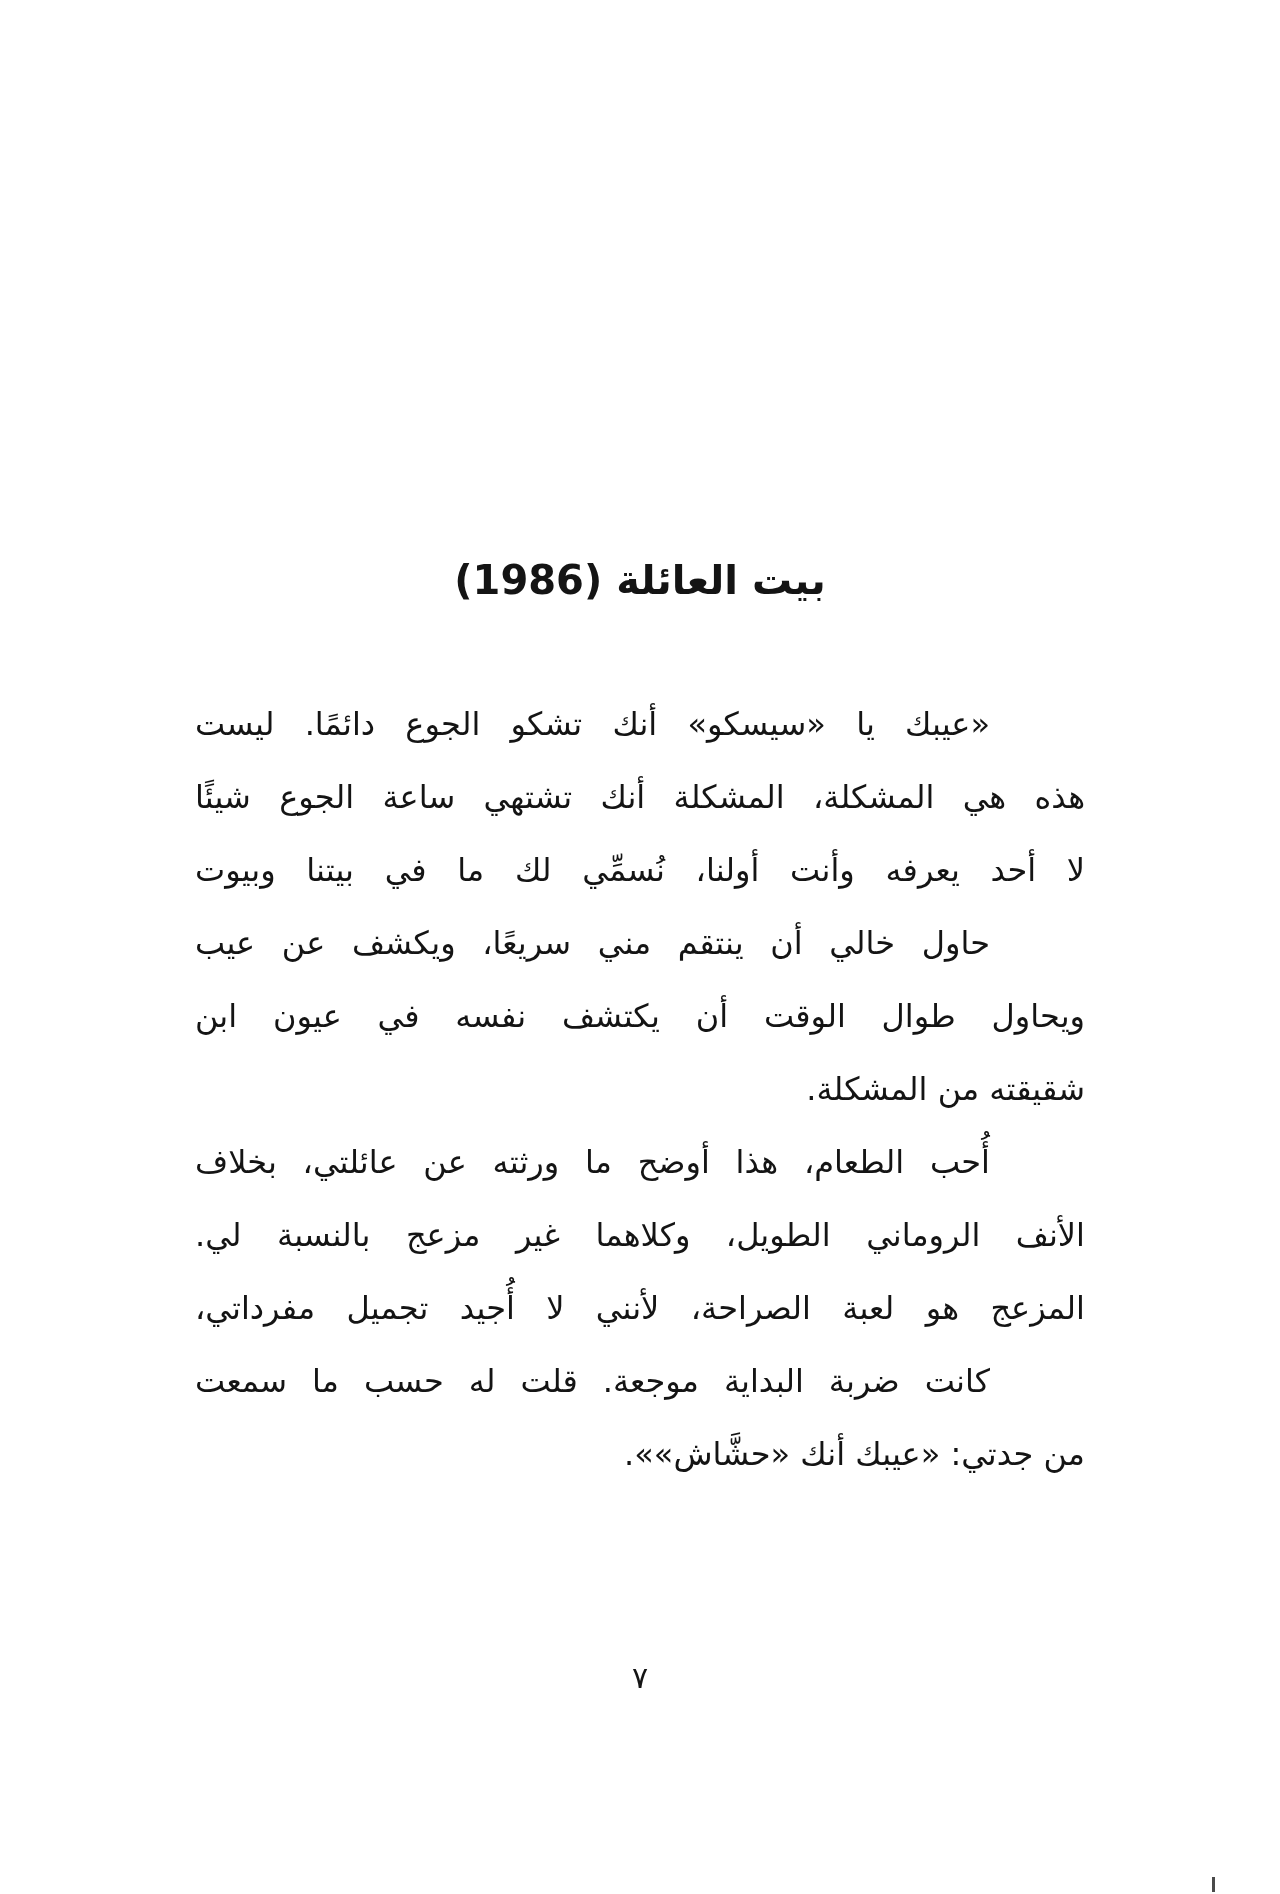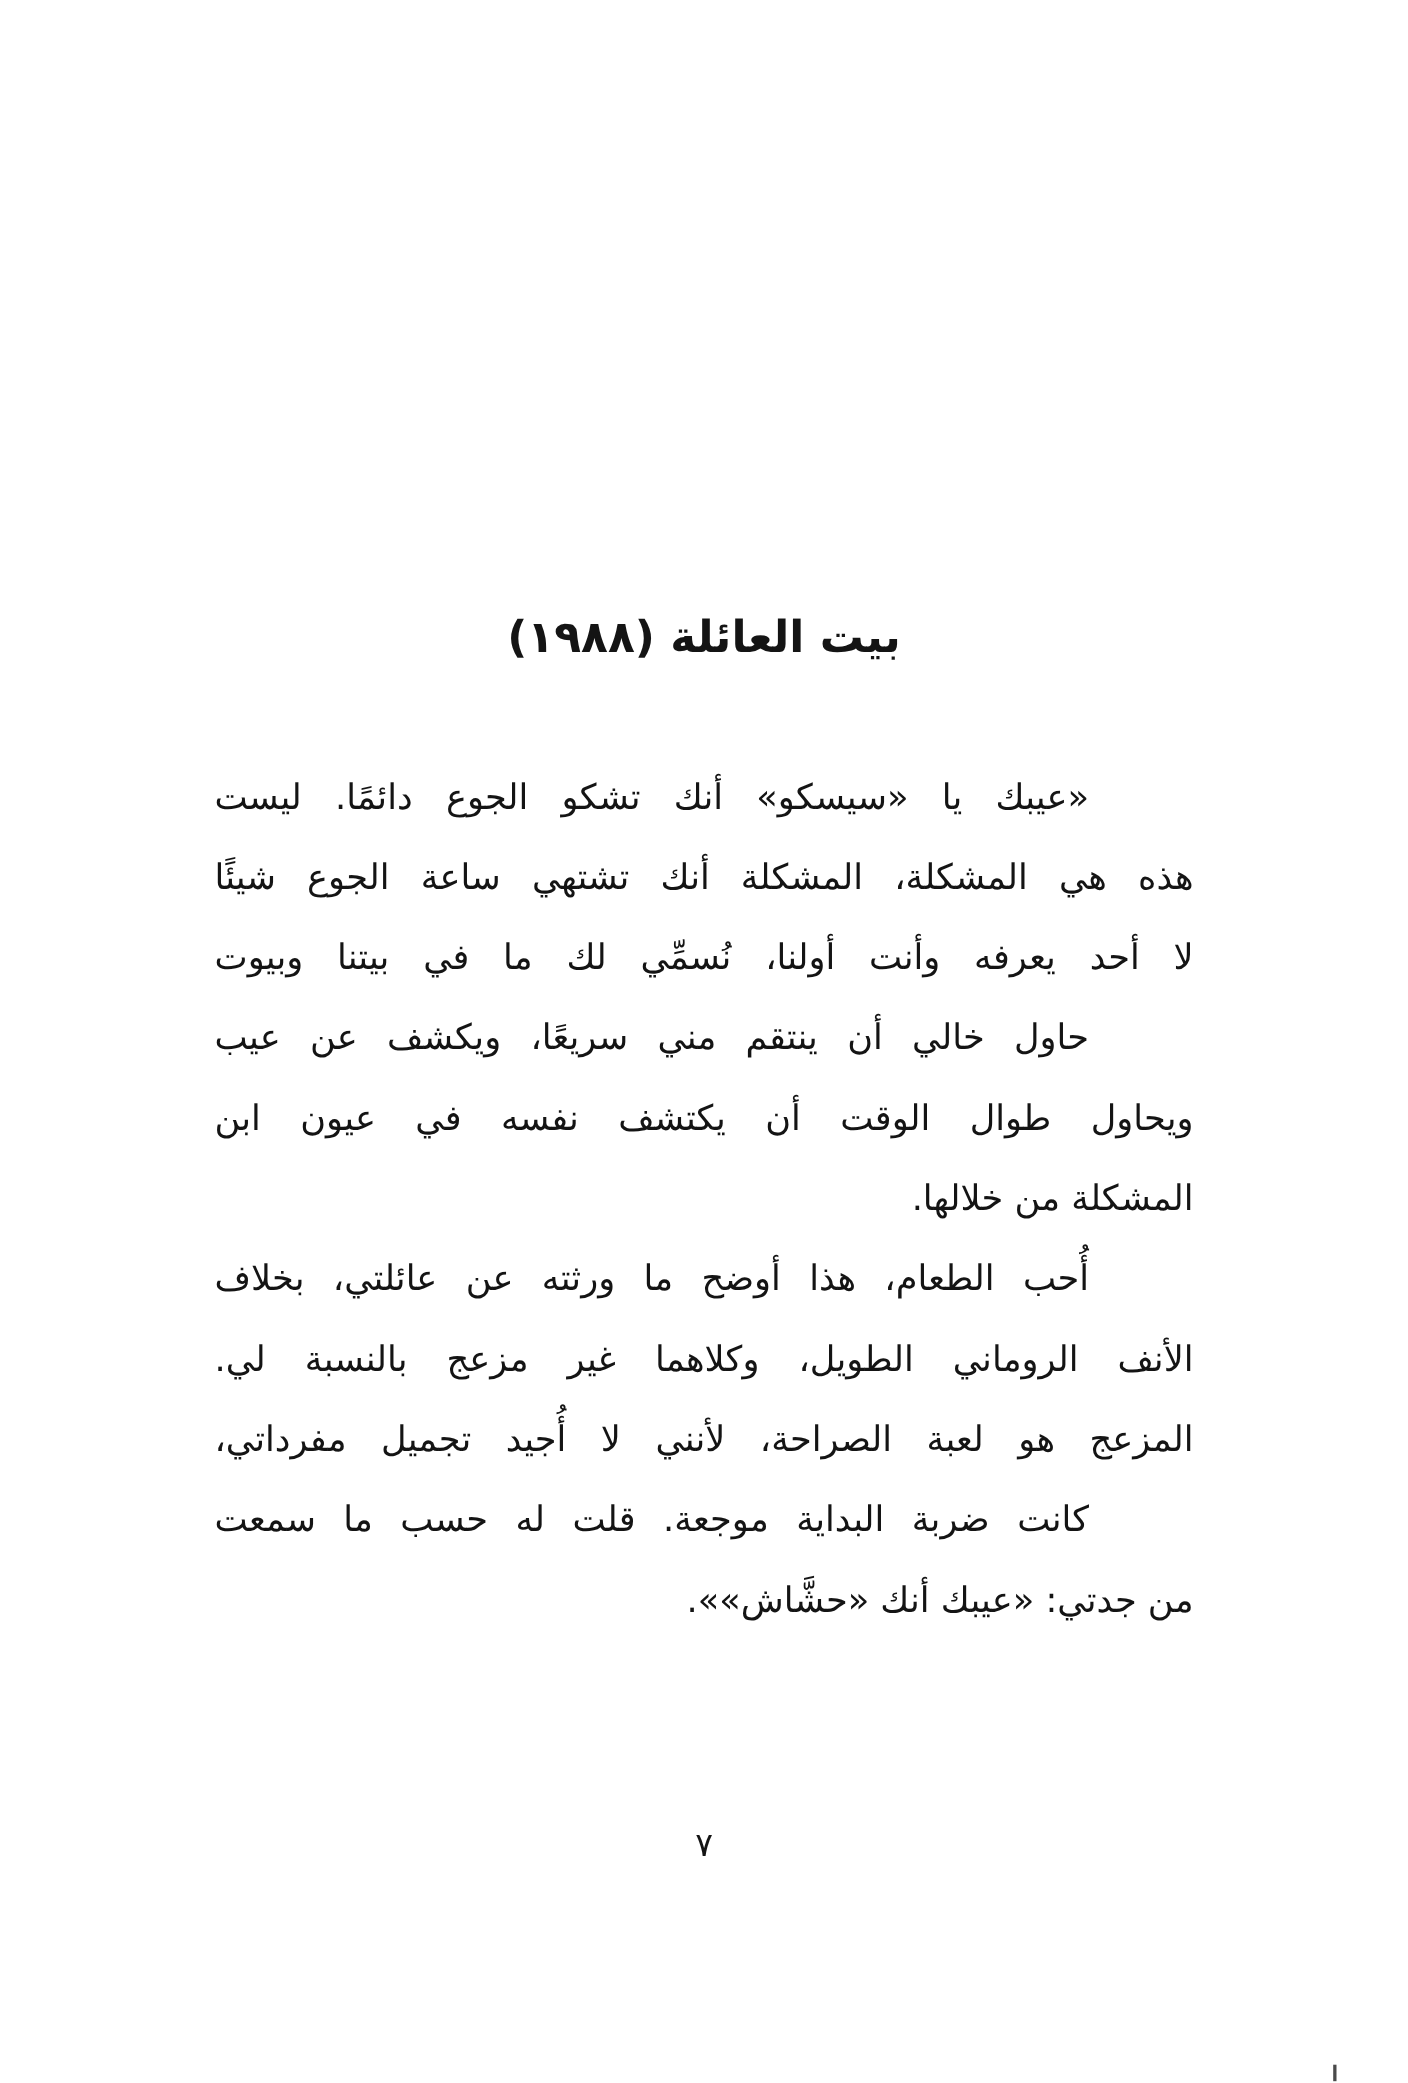--- a/index.html
+++ b/index.html
@@ -69,34 +69,34 @@
     width: 3px;
     height: 15px;
     background: #4a4a4a;
   }
 </style>
 </head>
 <body>
 
 <div class="page">
 
-  <h1 class="chapter-title">بيت العائلة (١٩٨٨)</h1>
+  <h1 class="chapter-title">بيت العائلة (1986)</h1>
 
   <div class="body-text">
 
     <p class="para">
       <span class="line indent">«عيبك يا «سيسكو» أنك تشكو الجوع دائمًا. ليست</span>
       <span class="line">هذه هي المشكلة، المشكلة أنك تشتهي ساعة الجوع شيئًا</span>
       <span class="line">لا أحد يعرفه وأنت أولنا، نُسمِّي لك ما في بيتنا وبيوت</span>
     </p>
 
     <p class="para">
       <span class="line indent">حاول خالي أن ينتقم مني سريعًا، ويكشف عن عيب</span>
       <span class="line">ويحاول طوال الوقت أن يكتشف نفسه في عيون ابن</span>
-      <span class="line short">المشكلة من خلالها.</span>
+      <span class="line short">شقيقته من المشكلة.</span>
     </p>
 
     <p class="para">
       <span class="line indent">أُحب الطعام، هذا أوضح ما ورثته عن عائلتي، بخلاف</span>
       <span class="line">الأنف الروماني الطويل، وكلاهما غير مزعج بالنسبة لي.</span>
       <span class="line">المزعج هو لعبة الصراحة، لأنني لا أُجيد تجميل مفرداتي،</span>
     </p>
 
     <p class="para">
       <span class="line indent">كانت ضربة البداية موجعة. قلت له حسب ما سمعت</span>

